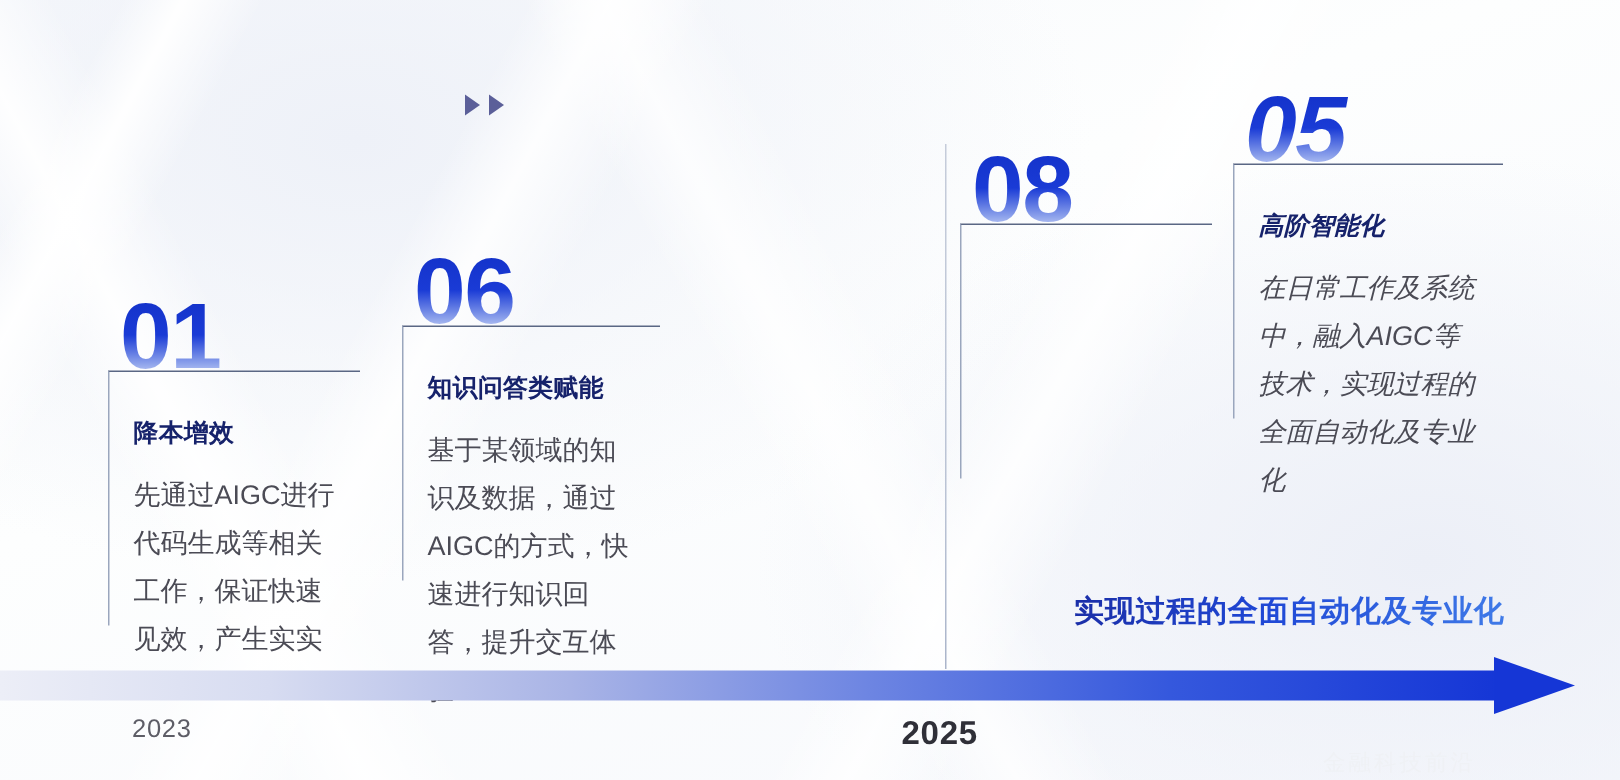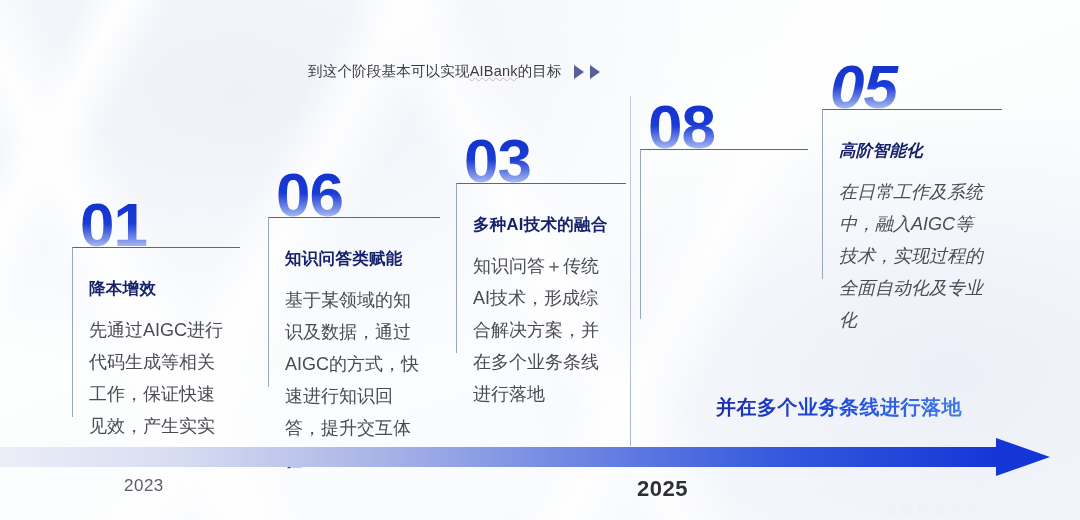--- a/index.html
+++ b/index.html
@@ -85,40 +85,39 @@
     font-size:20px;font-weight:700;letter-spacing:.5px;
     background:linear-gradient(90deg,#1b2fa8 0%,#1f48d6 45%,#3f7ae8 100%);
     -webkit-background-clip:text;background-clip:text;
     color:transparent;-webkit-text-fill-color:transparent;
     white-space:nowrap;
   }
 
   
   .timeline{position:absolute;left:0;top:438px;width:1080px;height:46px;}
   .tl-year{
-    position:absolute;top:476px;font-size:17px;color:#5d5d66;letter-spacing:.5px;margin-left:36px;
+    position:absolute;top:476px;font-size:17px;color:#5d5d66;letter-spacing:.5px;
   }
   .tl-year.strong{font-weight:700;color:#2f2f38;font-size:22px;}
   #year2023{left:88px;}
   #year2025{left:601px;}
 
   
   .wm{
     position:absolute;right:96px;bottom:2px;
     font-size:15px;color:#eff1f5;letter-spacing:2px;
     white-space:nowrap;
   }
 </style>
 </head>
 <body>
 
 <div id="stage">
 
   <div class="annot">
-    <span class="annot-text"><span>到这个阶段基本可以实现</span><span class="ul">AIBank</span><span>的目标</span></span>
     <span class="chev">
       <svg width="13" height="16" viewBox="0 0 13 16" aria-hidden="true">
           <polygon points="2,1 12,8 2,15" fill="#5b5f99"></polygon>
         </svg>
       <svg width="13" height="16" viewBox="0 0 13 16" aria-hidden="true">
           <polygon points="2,1 12,8 2,15" fill="#5b5f99"></polygon>
         </svg>
     </span>
   </div>
 
@@ -133,43 +132,36 @@
   </div>
 
   <div class="step" id="step2">
     <div class="num">06</div>
     <div class="card">
       <p class="c-title">知识问答类赋能</p>
       <p class="c-body">基于某领域的知识及数据，通过AIGC的方式，快速进行知识回答，提升交互体验</p>
     </div>
   </div>
 
-  <div class="step" id="step3">
-    <div class="num">03</div>
-    <div class="card">
-      <p class="c-title">多种AI技术的融合</p>
-      <p class="c-body">知识问答＋传统AI技术，形成综合解决方案，并在多个业务条线进行落地</p>
-    </div>
-  </div>
 
   <div class="step" id="step4">
     <div class="num">08</div>
     <div class="card">
     </div>
   </div>
 
   <div class="step" id="step5">
     <div class="num">05</div>
     <div class="card">
       <p class="c-title">高阶智能化</p>
       <p class="c-body">在日常工作及系统中，融入AIGC等技术，实现过程的全面自动化及专业化</p>
     </div>
   </div>
 
-  <div class="tagline">并在多个业务条线进行落地</div>
+  <div class="tagline">实现过程的全面自动化及专业化</div>
 
   <div class="timeline">
     <svg width="1080" height="46" viewBox="0 0 1080 46" aria-hidden="true">
       <defs>
         <linearGradient id="tlg" x1="0" y1="0" x2="1" y2="0">
           <stop offset="0%" stop-color="#eceef7"></stop>
           <stop offset="18%" stop-color="#d7dcf1"></stop>
           <stop offset="38%" stop-color="#a9b4e6"></stop>
           <stop offset="58%" stop-color="#6d85e2"></stop>
           <stop offset="78%" stop-color="#3558dd"></stop>

